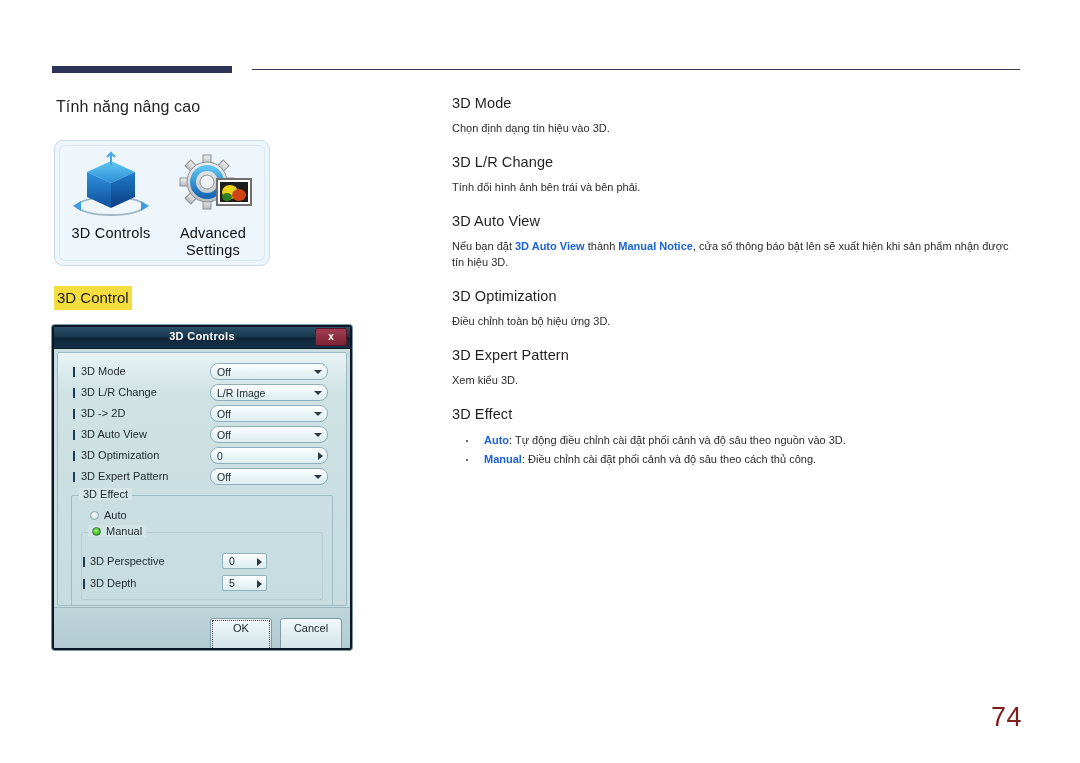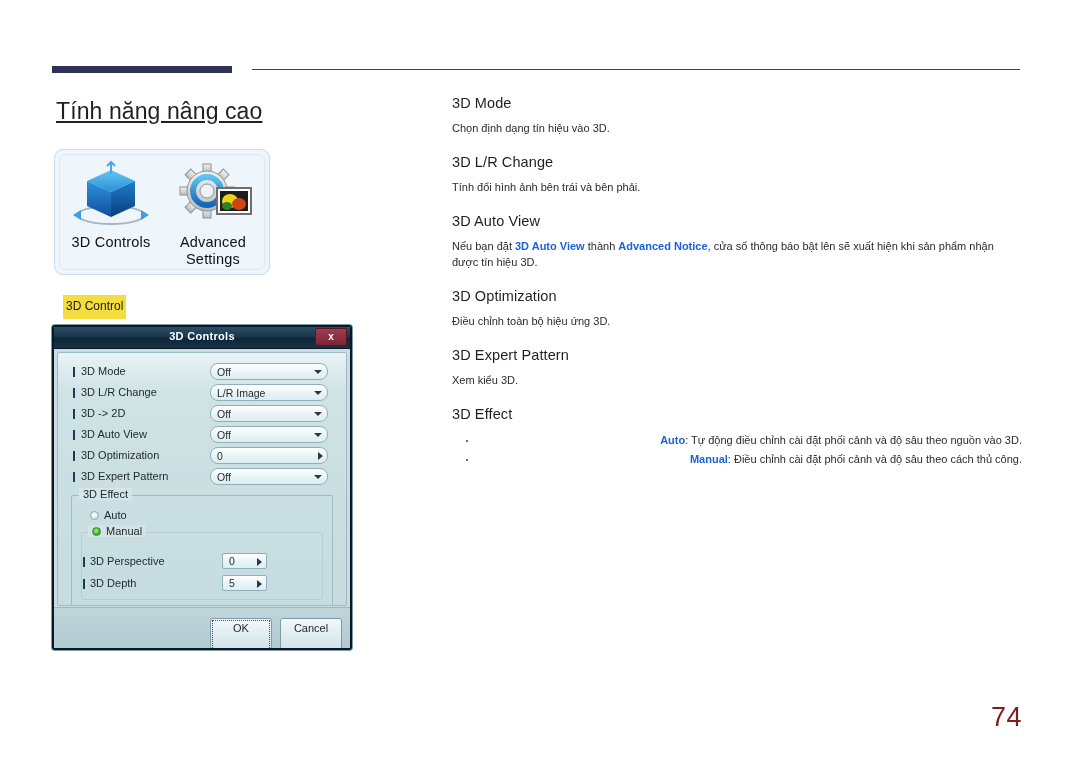--- a/index.html
+++ b/index.html
@@ -40,26 +40,25 @@
   }
 
   
   .left-col {
     position: absolute;
     left: 52px;
     top: 90px;
     width: 360px;
   }
   .page-title {
-    font-size: 23px;
+    font-size: 16px;
     color: #231f20;
     letter-spacing: .1px;
     margin: 8px 0 0 4px;
     font-weight: 400;
-    text-decoration: underline;
   }
 
   
   .icon-panel {
     position: relative;
     margin-top: 24px;
     margin-left: 2px;
     width: 216px;
     height: 126px;
     background: #eef5fb;
@@ -87,25 +86,25 @@
   .ip-label {
     font-size: 14.5px;
     color: #111;
     line-height: 17px;
     letter-spacing: .2px;
   }
 
   
   .control-caption {
     margin-top: 20px;
-    margin-left: 11px;
+    margin-left: 2px;
     display: inline-block;
     background: #f4dd3f;
     color: #1b1b1b;
-    font-size: 12px;
+    font-size: 15px;
     padding: 1px 3px 2px 3px;
     line-height: 21px;
   }
 
   
   .dlg {
     position: absolute;
     left: 52px;
     top: 325px;
     width: 300px;
@@ -360,21 +359,20 @@
     font-size: 11px;
     color: #2b2b2b;
     margin: 0;
     line-height: 16px;
   }
   .blue { color: #1a62d6; font-weight: bold; }
   .bullets {
     list-style: none;
     margin: 7px 0 0 0;
     padding: 0;
-    text-align: right;
   }
   .bullets li {
     font-size: 11px;
     color: #2b2b2b;
     line-height: 19px;
     position: relative;
     padding-left: 32px;
   }
   .bullets li::before {
     content: "";
@@ -592,21 +590,21 @@
   </div>
 
   <div class="sec">
     <h3>3D L/R Change</h3>
     <p>Tính đổi hình ảnh bên trái và bên phải.</p>
   </div>
 
 
   <div class="sec">
     <h3>3D Auto View</h3>
-    <p><span>Nếu bạn đặt </span><span class="blue">3D Auto View</span><span> thành </span><span class="blue">Advanced Notice</span><span>, cửa sổ thông báo bật lên sẽ xuất hiện khi sản phẩm nhận được tín hiệu 3D.</span></p>
+    <p><span>Nếu bạn đặt </span><span class="blue">3D Auto View</span><span> thành </span><span class="blue">Manual Notice</span><span>, cửa sổ thông báo bật lên sẽ xuất hiện khi sản phẩm nhận được tín hiệu 3D.</span></p>
   </div>
 
   <div class="sec">
     <h3>3D Optimization</h3>
     <p>Điều chỉnh toàn bộ hiệu ứng 3D.</p>
   </div>
 
   <div class="sec">
     <h3>3D Expert Pattern</h3>
     <p>Xem kiểu 3D.</p>

